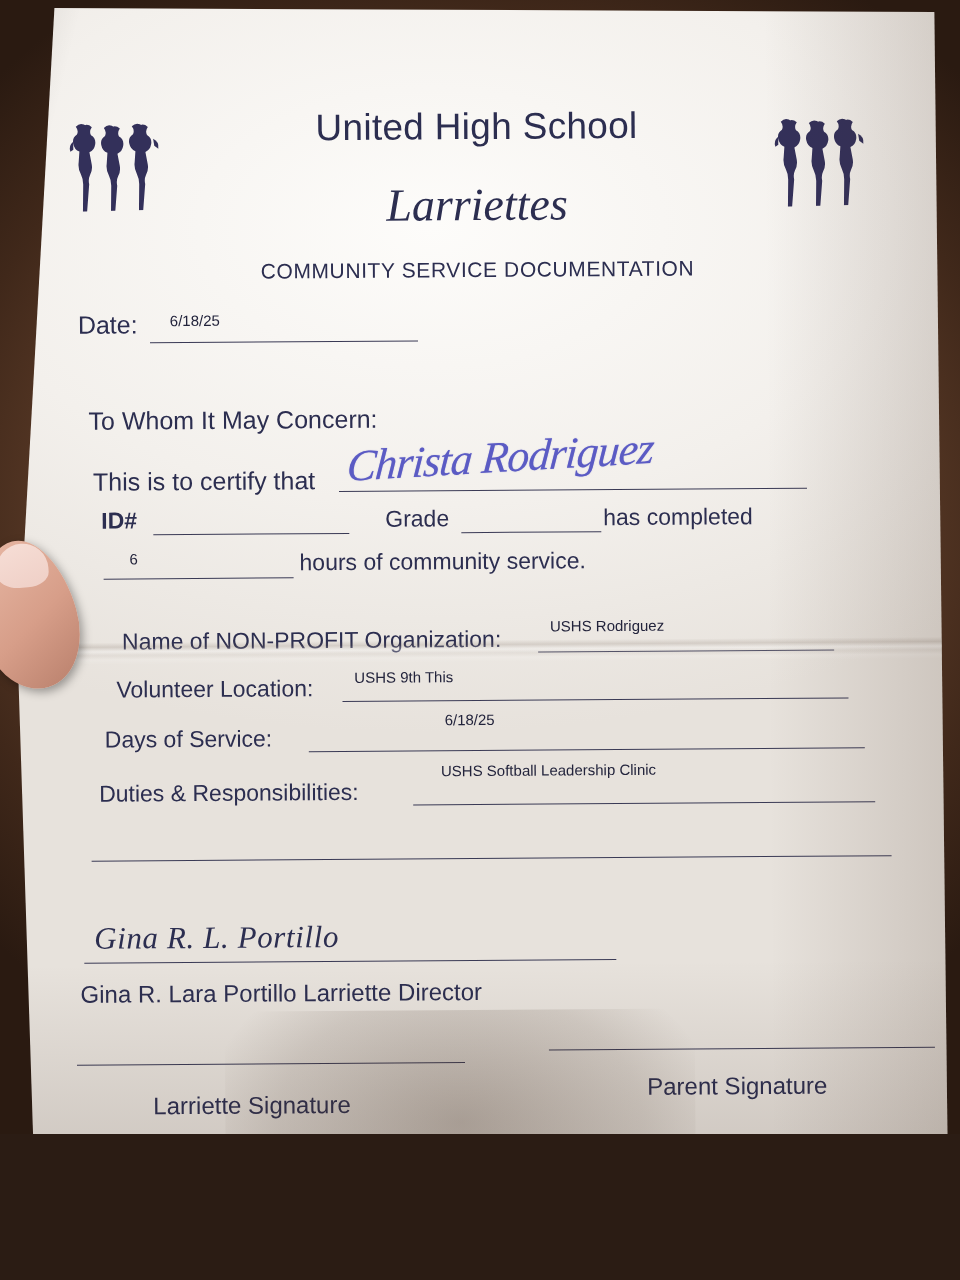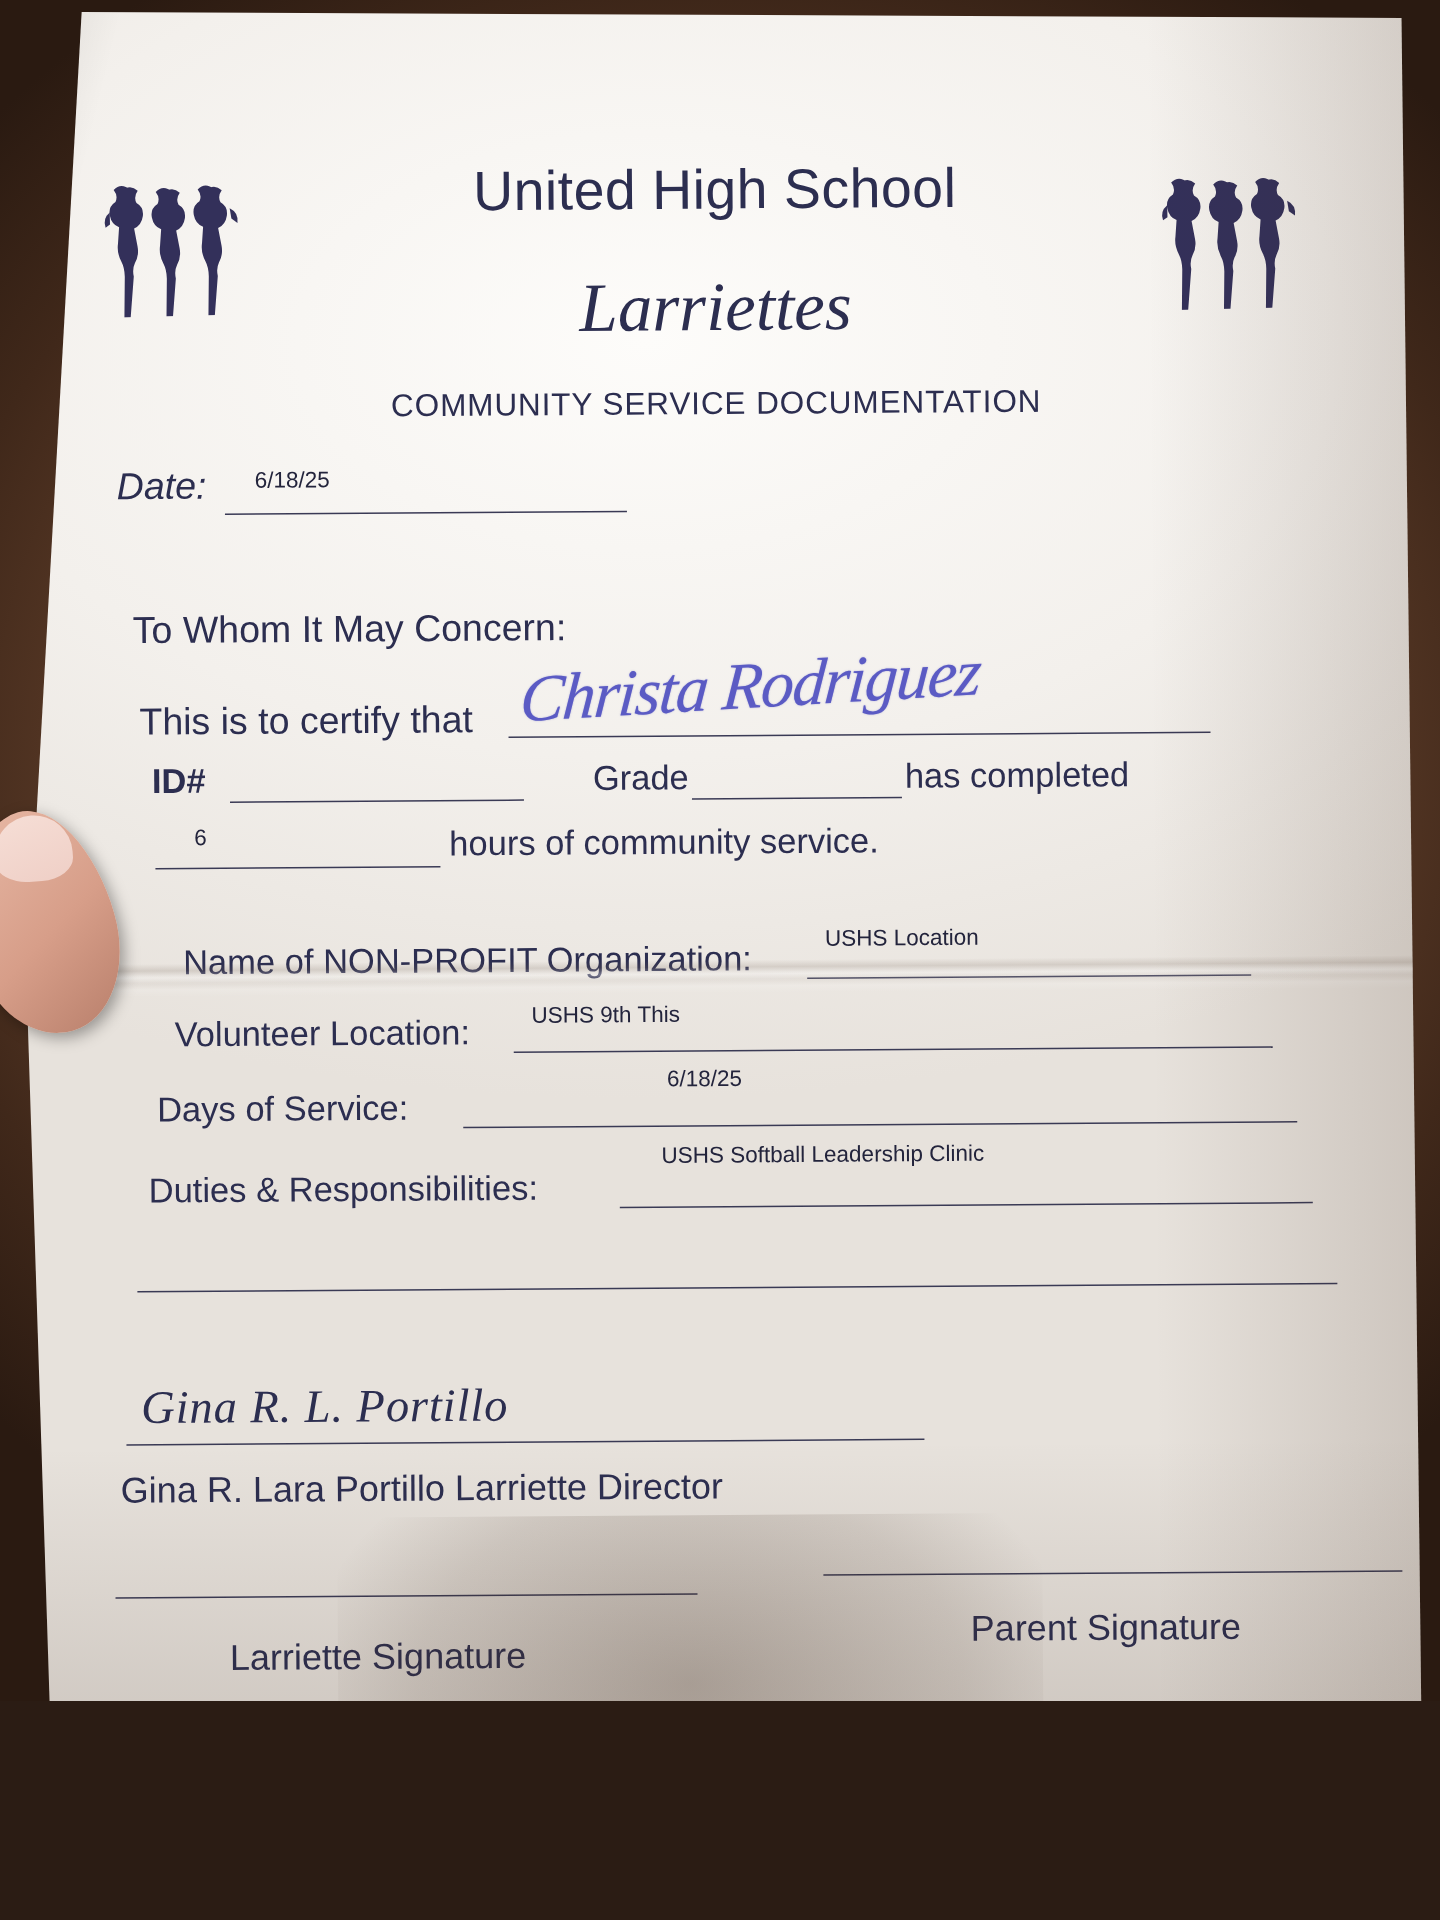--- a/index.html
+++ b/index.html
@@ -239,43 +239,43 @@
               <path d="M14 6 q6 -5 11 0 q-3 4 -1 8 q5 3 4 9 q-1 6 -6 8 l2 12 q1 6 -2 11 q-2 4 -1 9 l-3 30 h-4 l1 -30 q0 -6 -2 -10 q-3 -6 -2 -12 l1 -11 q-5 -2 -6 -8 q-1 -6 4 -9 q2 -4 -1 -8 q5 -5 11 0 z"></path>
             </g>
             <g transform="translate(60,1)">
               <path d="M14 6 q6 -5 11 0 q-3 4 -1 8 q5 3 4 9 q-1 6 -6 8 l2 12 q1 6 -2 11 q-2 4 -1 9 l-3 30 h-4 l1 -30 q0 -6 -2 -10 q-3 -6 -2 -12 l1 -11 q-5 -2 -6 -8 q-1 -6 4 -9 q2 -4 -1 -8 q5 -5 11 0 z"></path>
               <path d="M30 18 q6 3 5 10 l-4 -3 z"></path>
             </g>
           </g>
         </svg>
       </div>
 
-      <div class="row" style="left:68px; top:308px; font-size:25px;font-style:italic;">Date:</div>
+      <div class="row" style="left:68px; top:308px; font-size:25px;">Date:</div>
       <div class="line" style="left:140px; top:340px; width:268px;"></div>
       <div class="hand" style="left:160px; top:310px;">6/18/25</div>
 
       <div class="row" style="left:78px; top:404px; font-size:25px;">To Whom It May Concern:</div>
 
       <div class="row" style="left:82px; top:465px; font-size:25px;">This is to certify that</div>
       <div class="line" style="left:328px; top:490px; width:468px;"></div>
       <div class="ink">Christa Rodriguez</div>
 
       <div class="row" style="left:90px; top:505px;font-weight:bold;">ID#</div>
       <div class="line" style="left:142px; top:532px; width:196px;"></div>
-      <div class="row" style="left:384px; top:505px;">Grade</div>
+      <div class="row" style="left:374px; top:505px;">Grade</div>
       <div class="line" style="left:450px; top:532px; width:140px;"></div>
       <div class="row" style="left:592px; top:505px;">has completed</div>
 
       <div class="line" style="left:92px; top:576px; width:190px;"></div>
       <div class="hand" style="left:118px; top:548px;">6</div>
       <div class="row" style="left:288px; top:548px;">hours of community service.</div>
 
       <div class="row" style="left:110px; top:626px;">Name of NON-PROFIT Organization:</div>
       <div class="line" style="left:526px; top:652px; width:296px;"></div>
-      <div class="hand" style="left:538px; top:618px;">USHS Location</div>
+      <div class="hand" style="left:538px; top:618px;">USHS Rodriguez</div>
 
       <div class="row" style="left:104px; top:674px;">Volunteer Location:</div>
       <div class="line" style="left:330px; top:700px; width:506px;"></div>
       <div class="hand" style="left:342px; top:668px;">USHS 9th This</div>
 
       <div class="row" style="left:92px; top:724px;">Days of Service:</div>
       <div class="line" style="left:296px; top:750px; width:556px;"></div>
       <div class="hand" style="left:432px; top:711px;">6/18/25</div>
 
       <div class="row" style="left:86px; top:778px;">Duties &amp; Responsibilities:</div>

